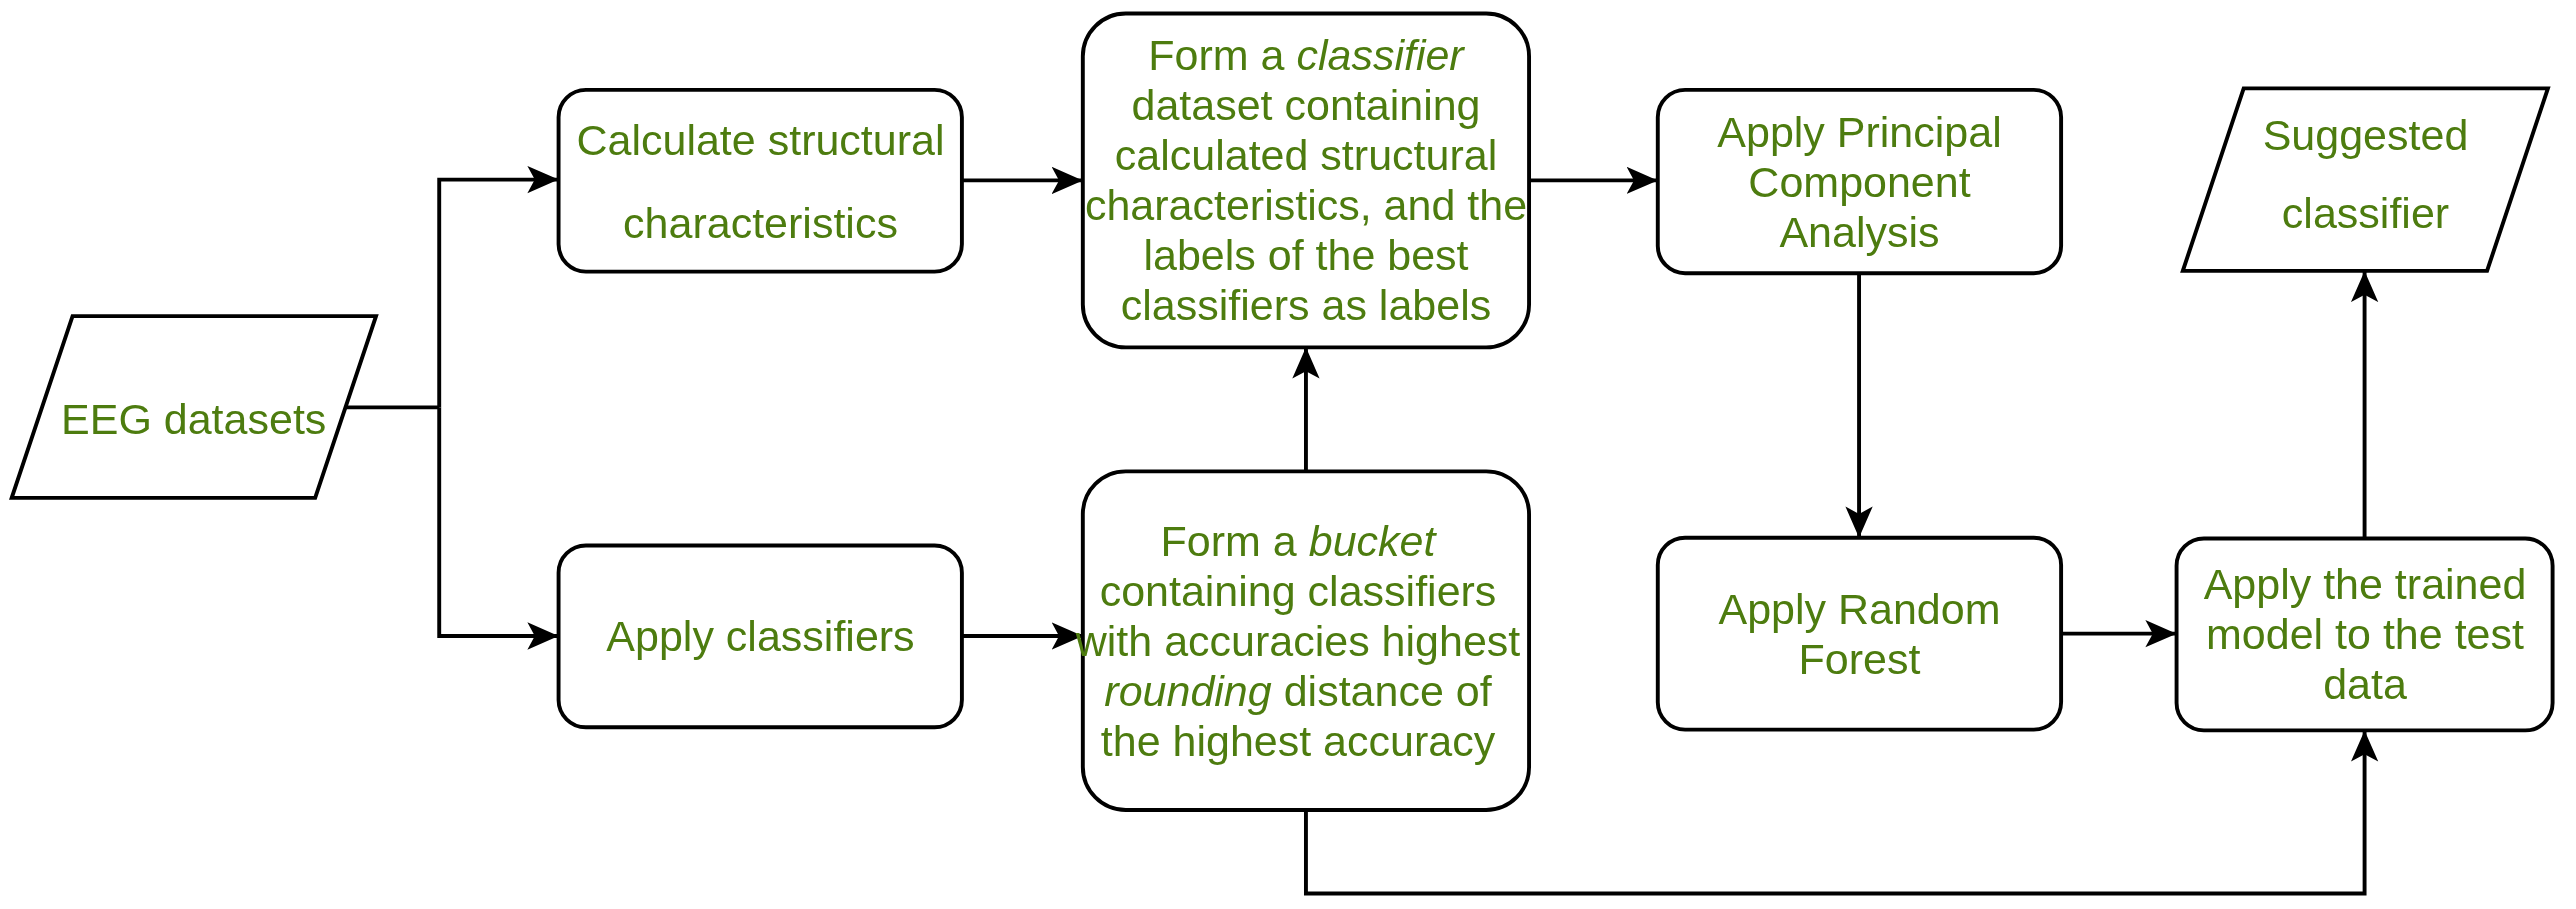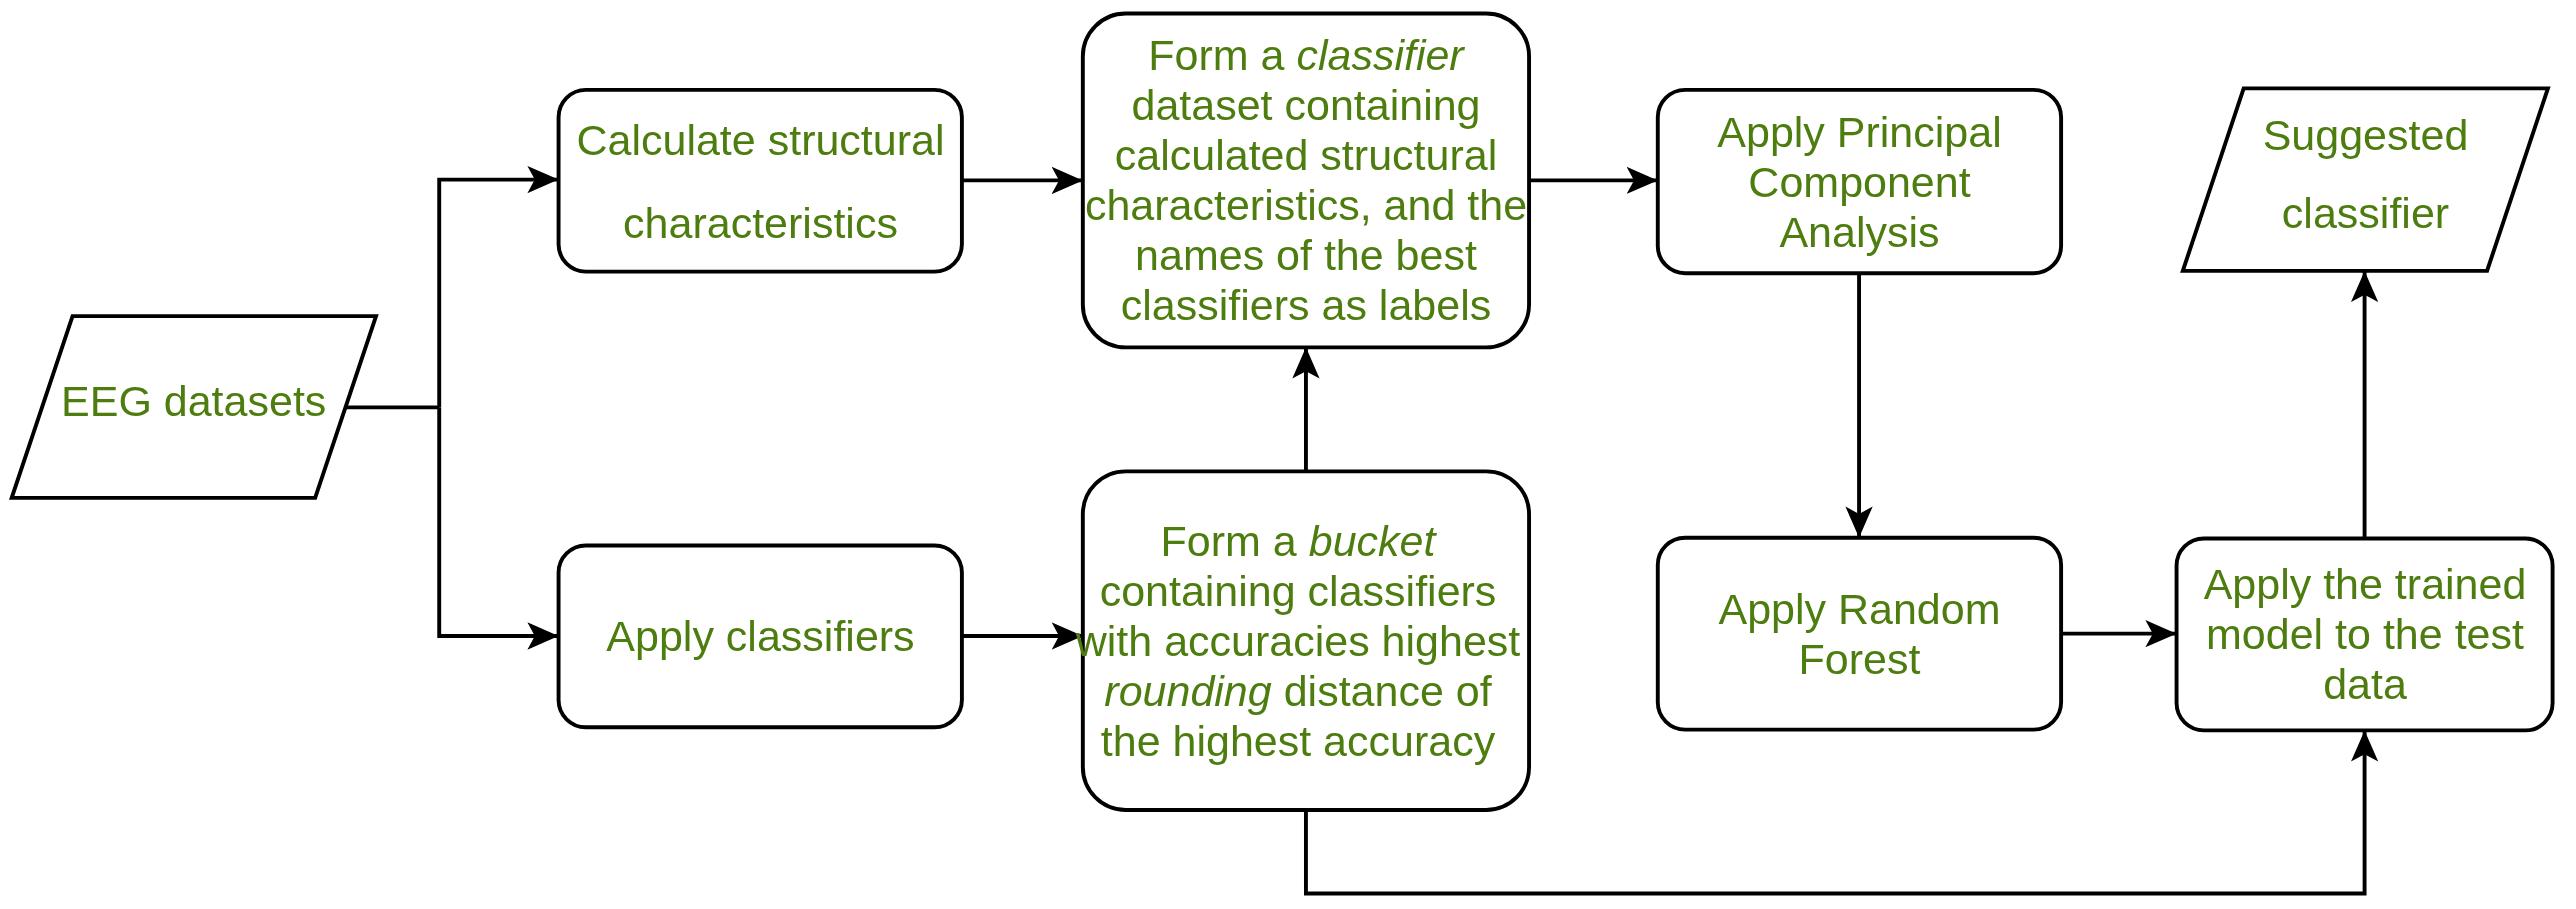--- a/index.html
+++ b/index.html
@@ -57,39 +57,39 @@
     <path class="edge" d="M1233,231 L1388,231" marker-end="url(#arrow)"></path>
     <path class="edge" d="M1233,815 L1388,815" marker-end="url(#arrow)"></path>
     <path class="edge" d="M1674,604 L1674,445" marker-end="url(#arrow)"></path>
     <path class="edge" d="M1960,231 L2125,231" marker-end="url(#arrow)"></path>
     <path class="edge" d="M2383,350 L2383,689" marker-end="url(#arrow)"></path>
     <path class="edge" d="M2642,812 L2790,812" marker-end="url(#arrow)"></path>
     <path class="edge" d="M1674,1038 L1674,1145 L3031,1145 L3031,936" marker-end="url(#arrow)"></path>
     <path class="edge" d="M3031,690 L3031,347" marker-end="url(#arrow)"></path>
   </svg>
 
-  <div class="label" style="left:11.7px; top:310px; width:364px; height:182px;">
+  <div class="label" style="left:11.7px; top:328px; width:364px; height:182px;">
     <div class="ln">EEG datasets</div>
   </div>
 
   <div class="label" style="left:559px; top:90px; width:403px; height:182px;gap:33px;">
     <div class="ln">Calculate structural</div>
     <div class="ln">characteristics</div>
   </div>
 
   <div class="label" style="left:559px; top:545px; width:403px; height:182px;">
     <div class="ln">Apply classifiers</div>
   </div>
 
   <div class="label" style="left:1083px; top:13.3px; width:446px; height:334px;">
     <div class="ln"><span>Form a </span><span class="it">classifier</span></div>
     <div class="ln"><span>dataset containing</span></div>
     <div class="ln"><span>calculated structural</span></div>
     <div class="ln"><span>characteristics, and the</span></div>
-    <div class="ln"><span>names of the best</span></div>
+    <div class="ln"><span>labels of the best</span></div>
     <div class="ln"><span>classifiers as labels</span></div>
   </div>
 
   <div class="label" style="left:1075px; top:471px; width:446px; height:339px;">
     <div class="ln"><span>Form a </span><span class="it">bucket</span></div>
     <div class="ln"><span>containing classifiers</span></div>
     <div class="ln"><span>with accuracies highest</span></div>
     <div class="ln"><span class="it">rounding</span><span> distance of</span></div>
     <div class="ln"><span>the highest accuracy</span></div>
   </div>

